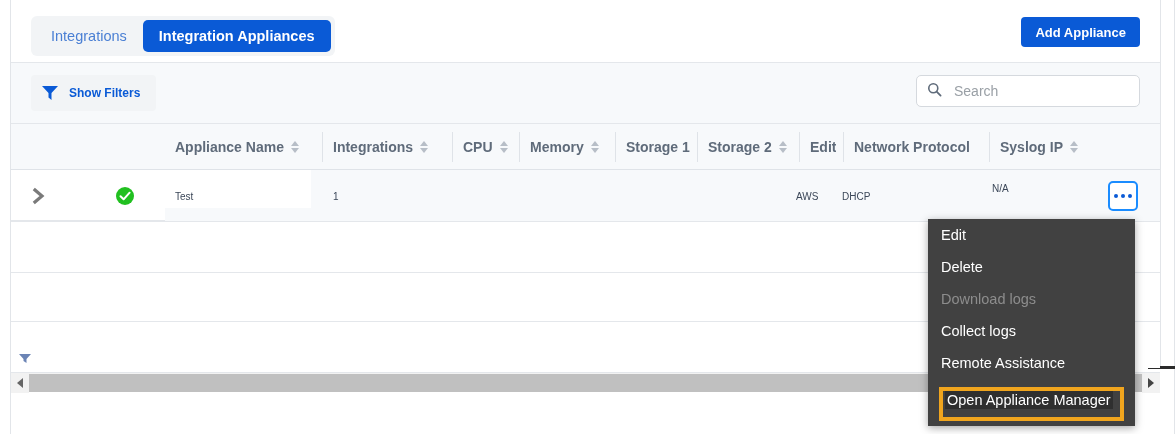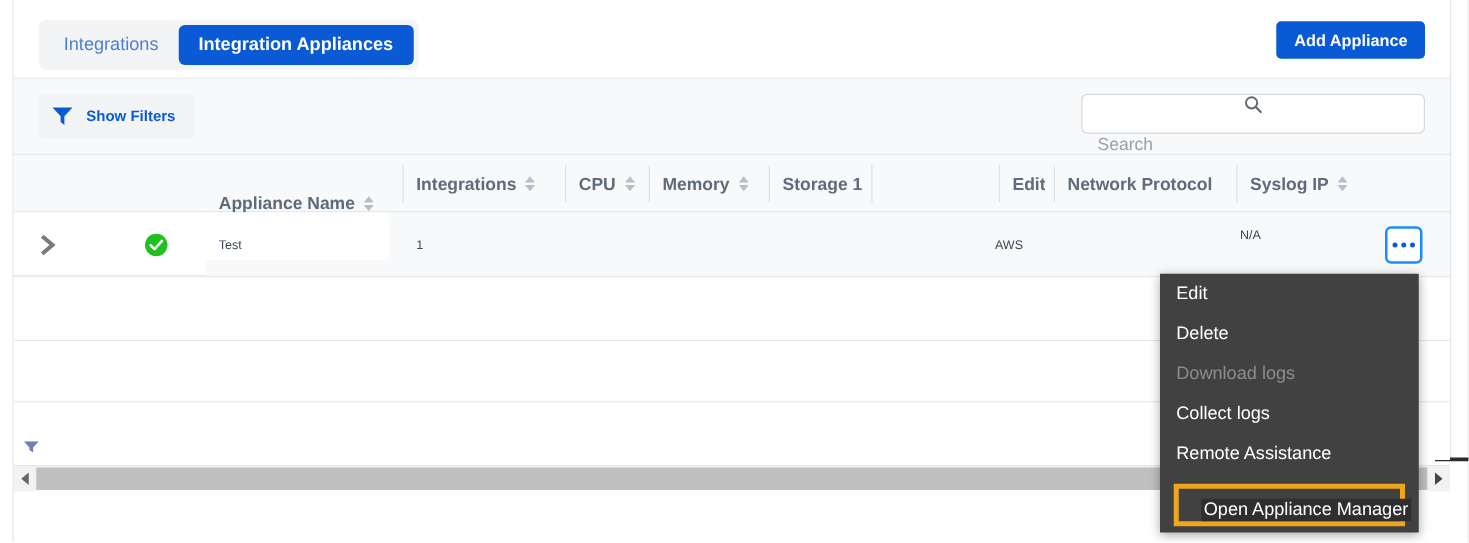--- a/index.html
+++ b/index.html
@@ -93,28 +93,27 @@
     border-radius: 4px;
     cursor: pointer;
   }
   .funnel { width: 18px; height: 16px; display:block; }
   .show-filters-label {
     font-size: 12px; color: #0a5ad6; font-weight: bold;
     white-space: nowrap;
   }
   .search-wrap {
     position: absolute; right: 20px; top: 12px;
-    width: 275px; height: 32px;
+    width: 224px; height: 32px;
     background: #ffffff;
     border: 1px solid #d5d9de;
     border-radius: 5px;
     display: flex; align-items: center;
     padding: 0 10px;
     gap: 10px;
-    flex-direction: column;
   }
   .search-input {
     border: none; outline: none; background: transparent;
     font-size: 14px; color: #333; width: 100%;
     font-family: "Liberation Sans", sans-serif;
   }
   .search-input::placeholder { color: #9aa0a6; }
 
   
   .table-area {
@@ -256,24 +255,24 @@
     padding: 0 0 0 13px;
     font-size: 14.5px;
     color: #ffffff;
     cursor: pointer;
     white-space: nowrap;
   }
   .mi.disabled { color: #8d8d8d; cursor: default; }
   .mi.highlight {
     position: relative;
     margin: 0 11px;
-    padding-left: 18px;
+    padding-left: 2px;
     border: 4px solid #f0a51e;
     height: 34px;
-    align-items: flex-end;
+    align-items: flex-start;
   }
   .mi.highlight .mi-text {
     background: #2f2f2f;
     padding: 1px 2px;
   }
 </style>
 </head>
 <body>
 
 <div id="root">
@@ -308,21 +307,21 @@
           <line x1="10.3" y1="10.3" x2="14.5" y2="14.5" stroke="#5f6b7a" stroke-width="1.9" stroke-linecap="round"></line>
         </svg>
       </span>
       <input class="search-input" type="text" placeholder="Search" style="">
     </div>
   </div>
 
   <div class="table-area">
 
     <div class="thead">
-      <div class="th" style="left:164px;align-items:flex-end;">
+      <div class="th" style="left:164px;">
         <span class="lbl">Appliance Name</span>
         <span class="sort"></span>
       </div>
       <div class="th-div" style="left:311px;"></div>
 
       <div class="th" style="left:322px;">
         <span class="lbl">Integrations</span>
         <span class="sort"></span>
       </div>
       <div class="th-div" style="left:441px;"></div>
@@ -337,20 +336,24 @@
         <span class="lbl">Memory</span>
         <span class="sort"></span>
       </div>
       <div class="th-div" style="left:604px;"></div>
 
       <div class="th" style="left:615px; width:64px;">
         <span class="lbl">Storage 1</span>
       </div>
       <div class="th-div" style="left:686px;"></div>
 
+      <div class="th" style="left:697px;">
+        <span class="lbl">Storage 2</span>
+        <span class="sort"></span>
+      </div>
       <div class="th-div" style="left:788px;"></div>
 
       <div class="th" style="left:799px; width:28px;">
         <span class="lbl">Edit</span>
       </div>
       <div class="th-div" style="left:832px;"></div>
 
       <div class="th" style="left:843px; width:130px;">
         <span class="lbl">Network Protocol</span>
       </div>
@@ -379,20 +382,21 @@
     <span class="status-check">
       <svg width="20" height="20" viewBox="0 0 20 20">
         <circle cx="10" cy="10" r="9" fill="#21c020"></circle>
         <polyline points="5.5,10.2 8.6,13.3 14.6,6.7" fill="none" stroke="#ffffff" stroke-width="2" stroke-linecap="round" stroke-linejoin="round"></polyline>
       </svg>
     </span>
 
     <div class="cellv" style="left:164px; top:46px;">Test</div>
     <div class="cellv" style="left:322px; top:46px;">1</div>
     <div class="cellv" style="left:785px; top:46px;">AWS</div>
+    <div class="cellv" style="left:831px; top:46px;">DHCP</div>
     <div class="cellv" style="left:981px; top:38px;text-align:center;">N/A</div>
 
     <div class="action-btn">
       <span class="dot"></span>
       <span class="dot"></span>
       <span class="dot"></span>
     </div>
 
   </div>
 

